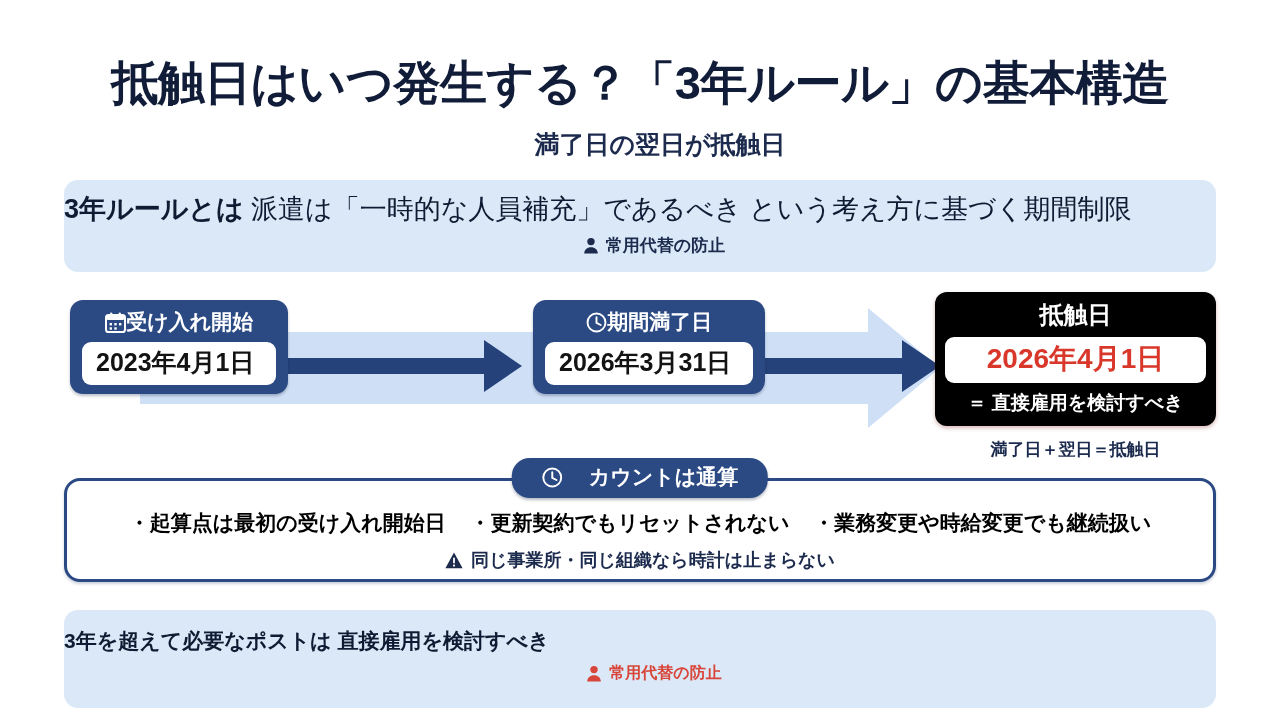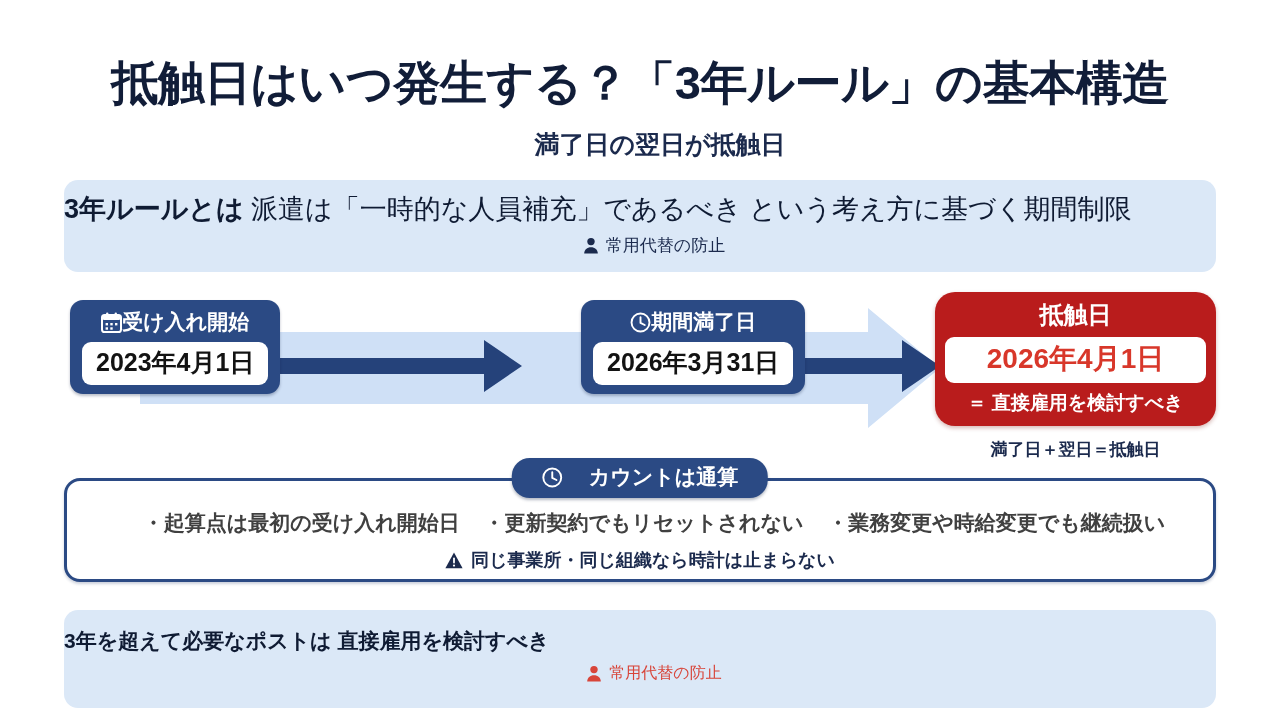--- a/index.html
+++ b/index.html
@@ -64,21 +64,21 @@
   }
   .lead {
     font-weight: bold;
   }
   .body-txt {
     font-weight: normal;
   }
   .banner-note {
     text-align: center;
     font-size: 17px;
-    font-weight: normal;
+    font-weight: bold;
     display: flex;
     align-items: center;
     justify-content: center;
     gap: 7px;
     padding-left: 28px;
   }
 
   #banner-top {
     top: 180px;
     height: 92px;
@@ -145,43 +145,43 @@
     padding: 2px 4px 6px 4px;
     white-space: nowrap;
   }
   .node-date {
     background: #ffffff;
     border-radius: 9px;
     text-align: center;
     font-size: 25px;
     font-weight: bold;
     color: #131313;
-    padding: 4px 14px 6px 14px;
+    padding: 4px 22px 6px 14px;
     white-space: nowrap;
   }
   #node-start { left: 70px; top: 14px; }
-  #node-end   { left: 533px; top: 14px; margin-left: 48px; }
+  #node-end   { left: 533px; top: 14px; }
 
   .arrow-solid {
     position: absolute;
     top: 50px;
     height: 60px;
   }
   #arrow-1 { left: 272px; width: 250px; }
   #arrow-2 { left: 760px; width: 180px; }
 
   
   .red-card {
     position: absolute;
     left: 935px;
     top: 292px;
     width: 281px;
     box-sizing: border-box;
-    background: #b91c1c;
-    border-radius: 20px;
+    background: #000000;
+    border-radius: 12px;
     padding: 7px 10px 10px 10px;
     box-shadow: 0 2px 4px rgba(120,20,10,0.3);
   }
   .red-title {
     text-align: center;
     color: #ffffff;
     font-size: 24px;
     font-weight: bold;
     padding-bottom: 6px;
     white-space: nowrap;
@@ -247,23 +247,22 @@
     box-shadow: 0 2px 3px rgba(10,25,60,0.3);
   }
   .count-bullets {
     position: absolute;
     left: 64px;
     top: 509px;
     width: 1152px;
     text-align: center;
     font-size: 21px;
     font-weight: bold;
-    color: #404040;
-    white-space: nowrap;
-    padding-left: 14px;
+    color: #000000;
+    white-space: nowrap;
   }
   .count-bullets span.bullet-item { margin: 0 9px; }
   .count-note {
     position: absolute;
     left: 64px;
     top: 548px;
     width: 1152px;
     display: flex;
     align-items: center;
     justify-content: center;

